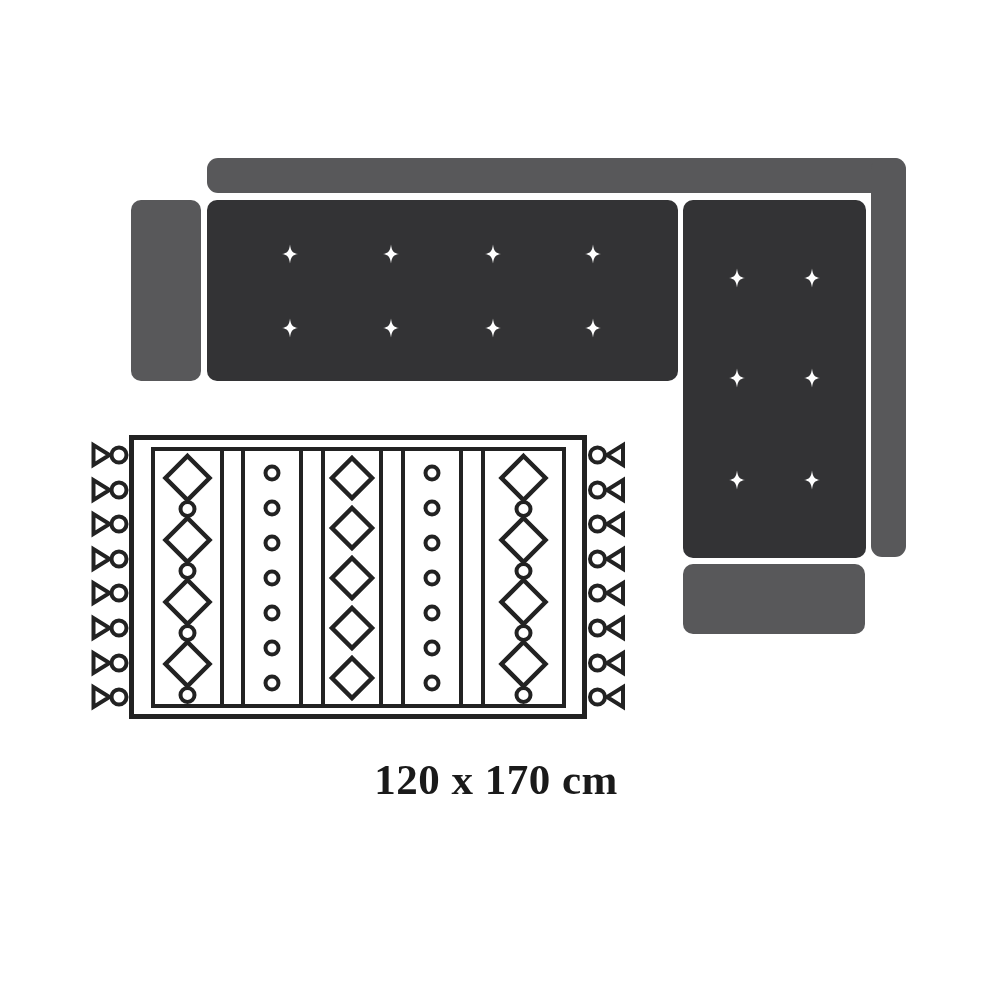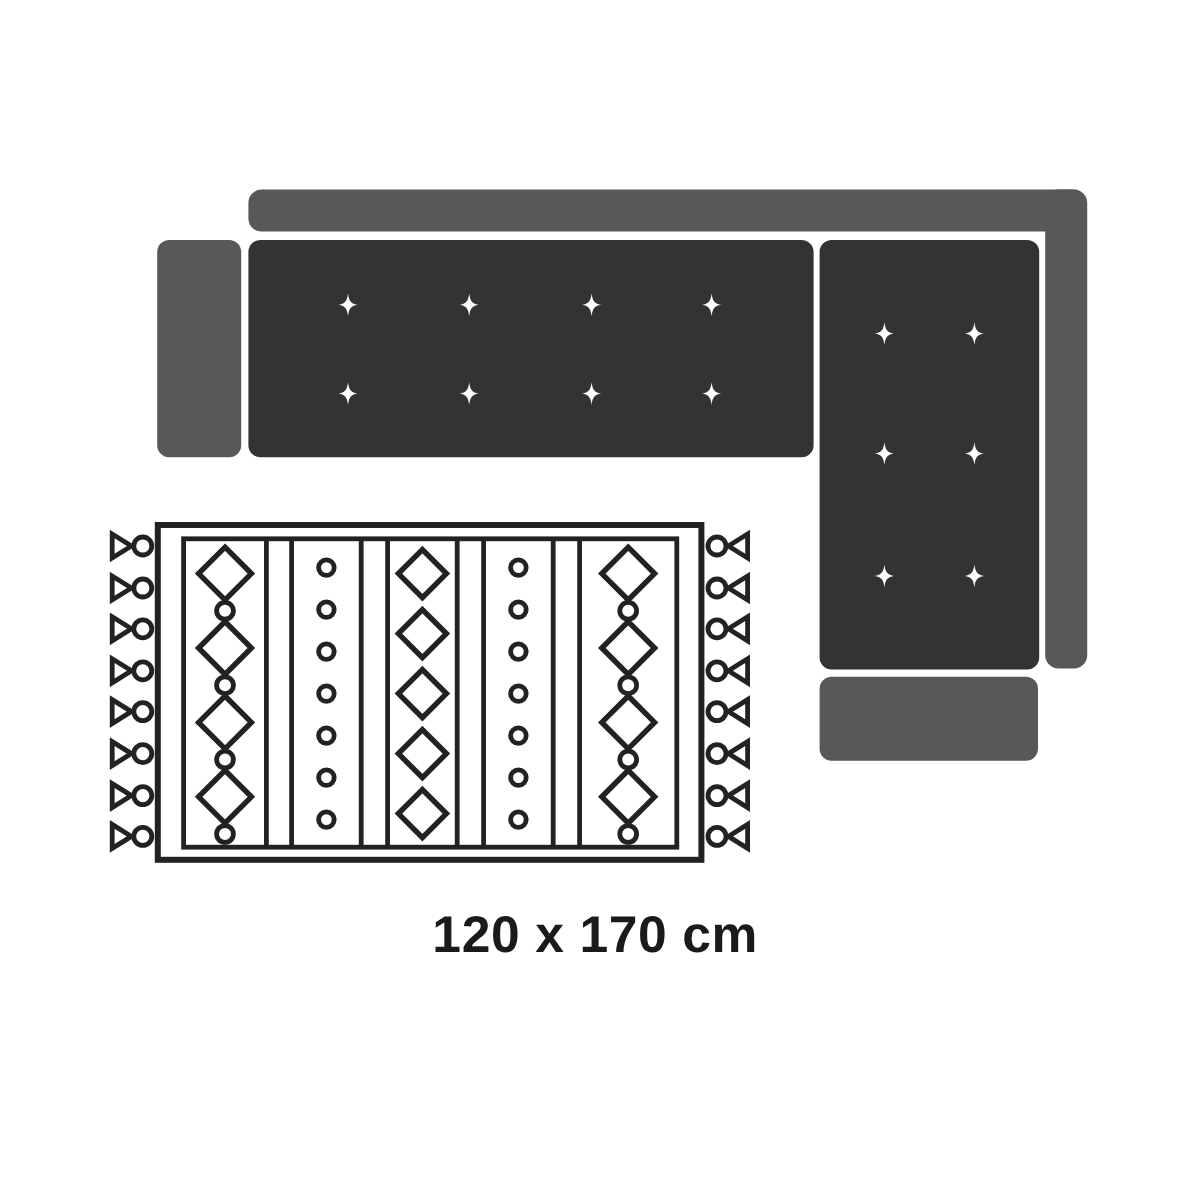--- a/index.html
+++ b/index.html
@@ -6,21 +6,21 @@
     margin: 0;
     padding: 0;
     background: #ffffff;
   }
   .canvas {
     position: relative;
     width: 984px;
     height: 1000px;
     background: var(--background, #fff);
     overflow: hidden;
-    font-family: Liberation Sans, sans-serif;
+    font-family: Liberation Serif, serif;
   }
   .sofa-part {
     position: absolute;
   }
   .frame-part {
     background: var(--sofa-frame, #58585a);
     border-radius: 11px;
   }
   .seat-part {
     background: var(--sofa-seat, #333335);

